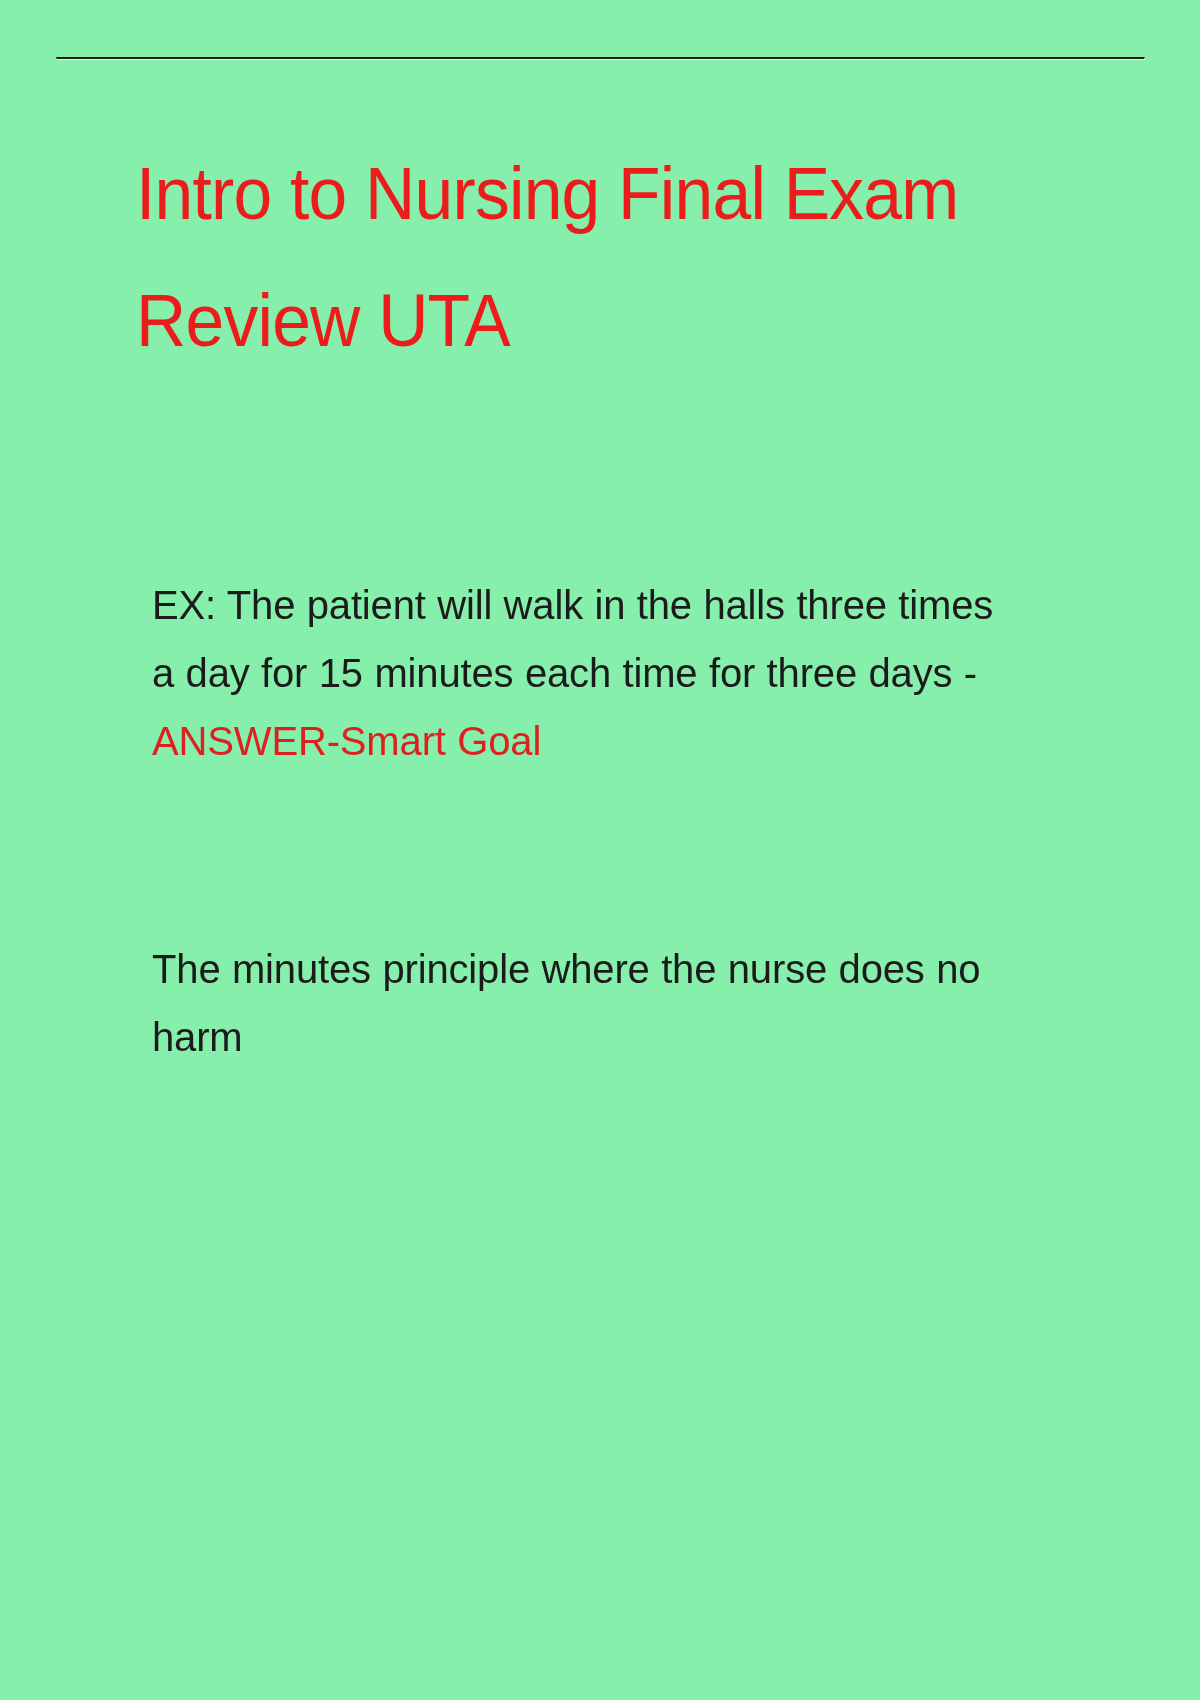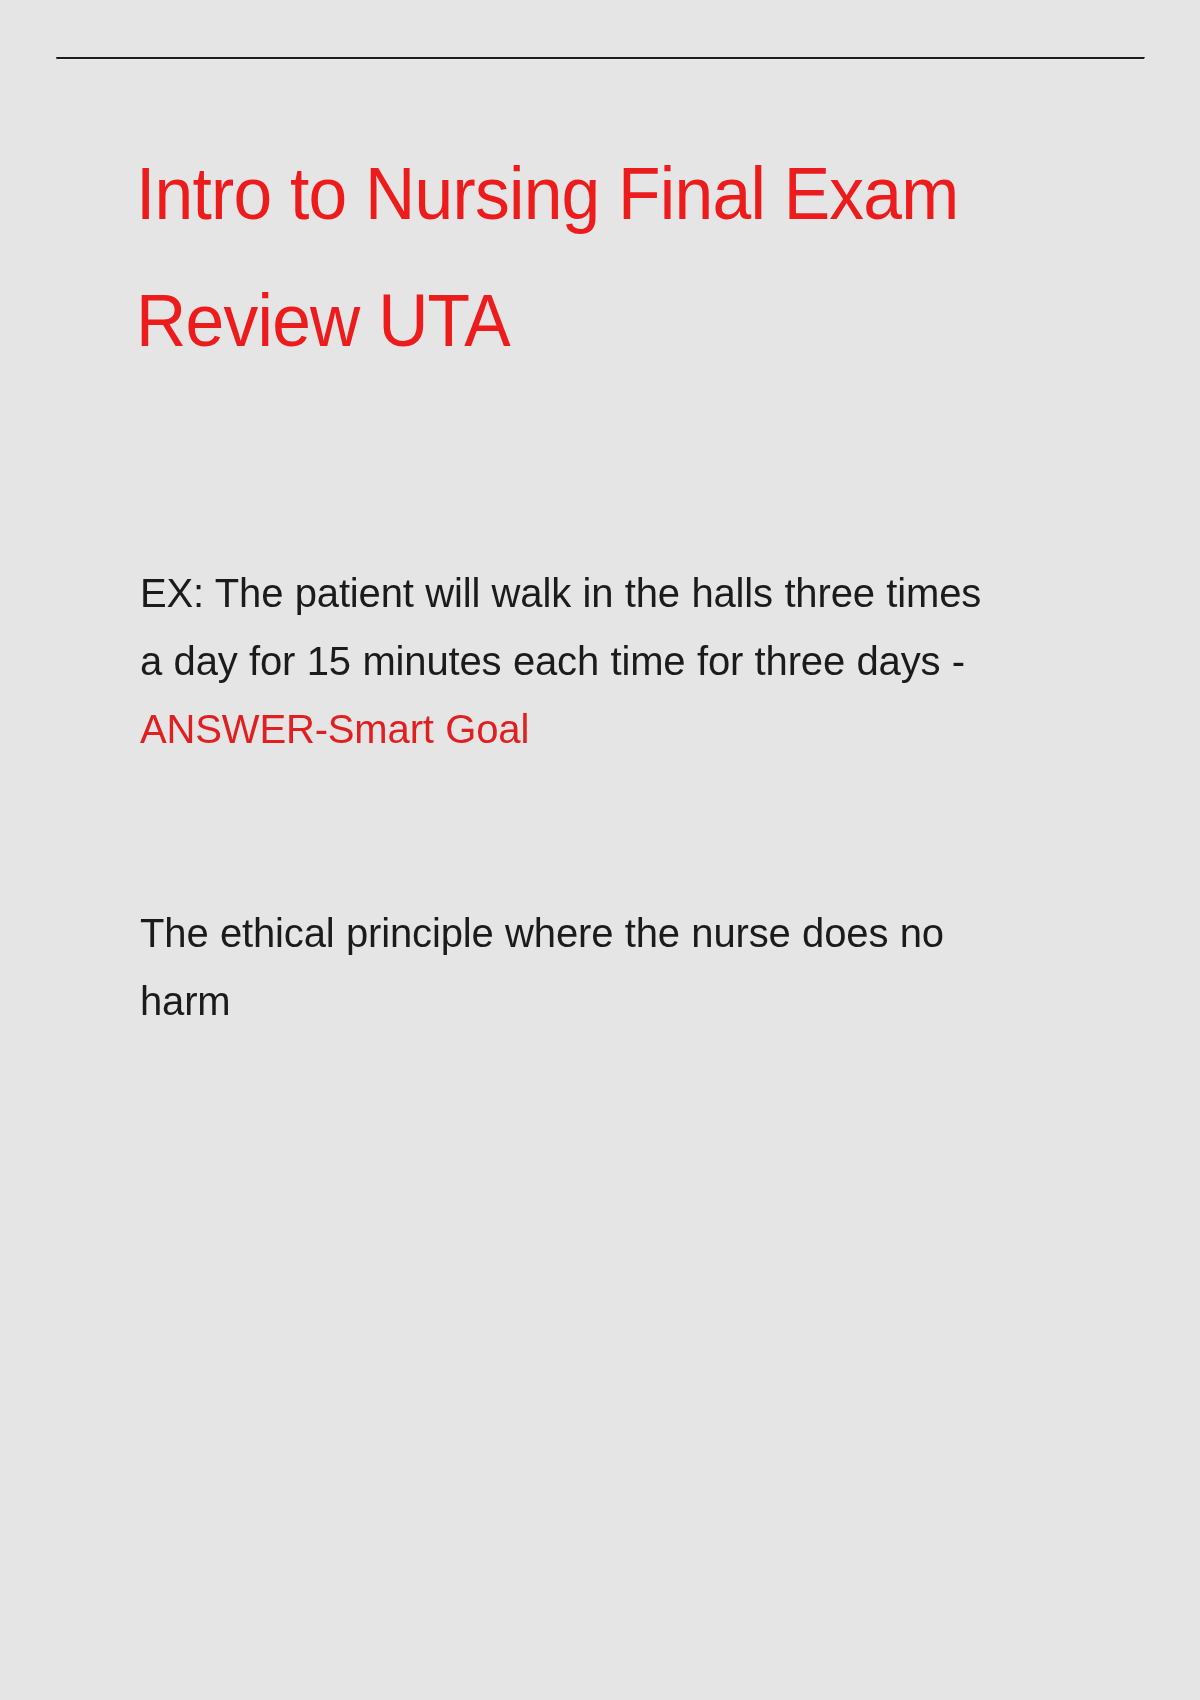--- a/index.html
+++ b/index.html
@@ -6,21 +6,21 @@
   html, body {
     margin: 0;
     padding: 0;
     background: #ffffff;
   }
 
   .page {
     position: relative;
     width: 1200px;
     height: 1700px;
-    background: #e5e5e5;
+    background: #86efac;
     overflow: hidden;
     font-family: "Liberation Sans", "DejaVu Sans", sans-serif;
     -webkit-font-smoothing: antialiased;
   }
 
   
   .rule {
     position: absolute;
     left: 56px;
     width: 1087px;
@@ -46,21 +46,21 @@
     line-height: 1.72;
     letter-spacing: -0.8px;
     margin: 0;
     white-space: pre-line;
     transform: scaleX(0.94);
     transform-origin: left top;
   }
 
   
   .body-block {
-    margin: 4px;
+    margin: 16px;
     color: #1b1b1b;
     font-size: 40px;
     font-weight: 400;
     line-height: 68px;
     letter-spacing: -0.15px;
     word-spacing: 0.5px;
   }
 
   .spacer-lg { height: 170px; }
   .spacer-md { height: 128px; }
@@ -80,20 +80,20 @@
   <div class="content">
 
     <h1 class="doc-title">Intro to Nursing Final Exam Review UTA</h1>
 
     <div class="spacer-lg"></div>
 
     <p class="body-block"><span>EX: The patient will walk in the halls three times a day for 15 minutes each time for three days - </span><span class="answer">ANSWER-Smart Goal</span></p>
 
     <div class="spacer-md"></div>
 
-    <p class="body-block">The ethical principle where the nurse does no harm</p>
+    <p class="body-block">The minutes principle where the nurse does no harm</p>
 
     <div class="spacer-sm"></div>
 
 
   </div>
 
 </div>
 
 </body></html>

